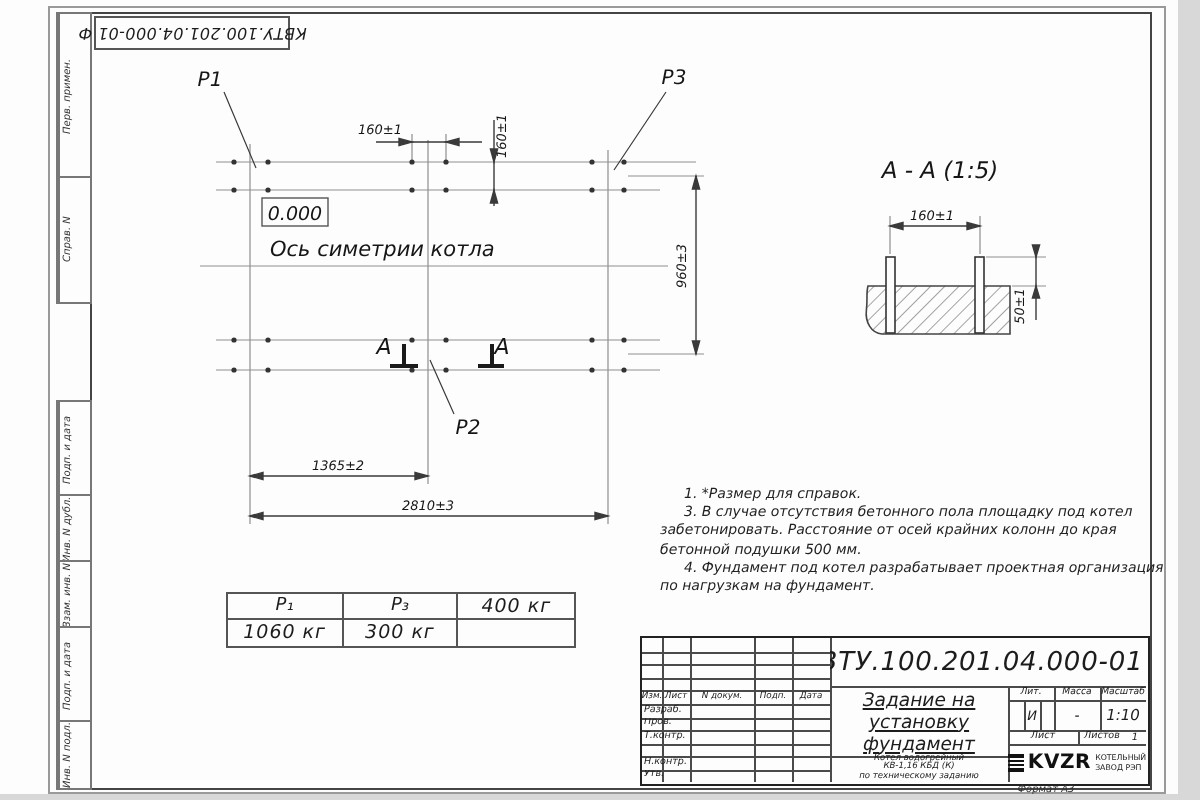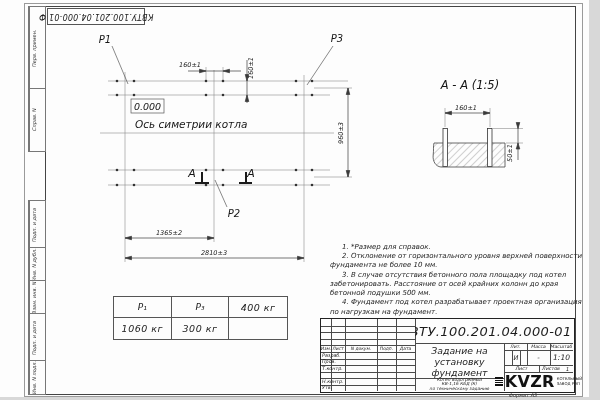--- a/index.html
+++ b/index.html
@@ -9,35 +9,35 @@
   .outer-border{position:absolute;left:24px;top:3px;width:557px;height:392px;border:1px solid #9a9a9a;}
   .inner-frame{position:absolute;left:45px;top:6px;width:529px;height:387px;border:1px solid #444;}
   .side-box{position:absolute;left:28px;width:16px;border:1px solid #777;display:flex;background:#fdfdfd;}
   .side-label{width:8px;height:100%;border-right:1px solid #777;display:flex;align-items:center;justify-content:center;
     writing-mode:vertical-rl;transform:rotate(180deg);font-size:5px;font-style:italic;color:#333;white-space:nowrap;overflow:hidden;}
   .rot-desig-box{position:absolute;left:47px;top:8px;width:96px;height:15px;border:1px solid #555;display:flex;align-items:center;justify-content:center;}
   .rot-desig-box span{transform:rotate(180deg);font-size:8px;font-style:italic;white-space:nowrap;letter-spacing:0.2px;}
   svg text{font-family:"DejaVu Sans",sans-serif;font-style:italic;fill:#161616;}
   .notes{position:absolute;left:330px;top:243px;width:254px;font-size:7px;font-style:italic;line-height:1.32;color:#222;}
   .notes p{margin:0;text-indent:12px;}
-  .ptable{position:absolute;left:113px;top:296px;width:175px;height:44px;border:1px solid #555;box-sizing:border-box;
+  .ptable{position:absolute;left:113px;top:296px;width:175px;height:28px;border:1px solid #555;box-sizing:border-box;
     display:grid;grid-template-columns:1fr 1fr 1fr;grid-template-rows:1fr 1fr;font-style:italic;}
   .ptable div{border-right:1px solid #555;border-bottom:1px solid #555;display:flex;align-items:center;justify-content:center;}
   .ptable div:nth-child(3n){border-right:none;}
   .ptable div:nth-child(n+4){border-bottom:none;}
   .ptable .hd{font-size:9px;}
   .ptable .val{font-size:9.5px;letter-spacing:0.5px;}
   .tb{position:absolute;left:320px;top:318px;width:255px;height:75px;border:1.5px solid #222;box-sizing:border-box;font-style:italic;}
   .ln{position:absolute;background:#4a4a4a;}
   .tb-label{position:absolute;display:flex;align-items:center;justify-content:center;text-align:center;overflow:hidden;white-space:nowrap;}
   .fmt{position:absolute;left:495px;top:393px;width:56px;text-align:center;font-size:5px;font-style:italic;color:#333;line-height:5px;}
   .logo-wrap{position:absolute;left:183px;top:53px;width:69px;height:19px;display:flex;align-items:center;justify-content:center;gap:2px;}
   .logo-bars{display:flex;flex-direction:column;gap:1px;}
   .logo-bars i{display:block;width:8px;height:1.4px;background:#111;}
-  .logo-kvzr{font-style:normal;font-weight:bold;font-size:16px;letter-spacing:0.3px;color:#111;}
+  .logo-kvzr{font-style:normal;font-weight:bold;font-size:10px;letter-spacing:0.3px;color:#111;}
   .logo-co{display:flex;flex-direction:column;font-style:normal;font-size:3.9px;line-height:4.4px;color:#222;}
 </style>
 </head>
 <body>
 
 <div class="sheet">
   <div class="paper"></div>
   <div class="outer-border"></div>
   <div class="inner-frame"></div>
 
@@ -155,21 +155,20 @@
     <text x="343" y="133" text-anchor="middle" font-size="6.5" transform="rotate(-90 343 133)">960±3</text>
     <text x="169" y="235" text-anchor="middle" font-size="6.5">1365±2</text>
     <text x="214" y="255" text-anchor="middle" font-size="6.5">2810±3</text>
     <text x="470" y="89" text-anchor="middle" font-size="11.5">А - А (1:5)</text>
     <text x="466" y="110" text-anchor="middle" font-size="6.5">160±1</text>
     <text x="512" y="153" text-anchor="middle" font-size="6.5" transform="rotate(-90 512 153)">50±1</text>
   </svg>
 
   <div class="notes">
     <p>1. *Размер для справок.</p>
-    <p>2. Отклонение от горизонтального уровня верхней поверхности фундамента не более 10 мм.</p>
     <p>3. В случае отсутствия бетонного пола площадку под котел забетонировать. Расстояние от осей крайних колонн до края бетонной подушки 500 мм.</p>
     <p>4. Фундамент под котел разрабатывает проектная организация по нагрузкам на фундамент.</p>
   </div>
 
   <div class="ptable">
     <div class="hd">Р₁</div>
     <div class="hd">Р₃</div>
     <div class="val">400 кг</div>
     <div class="val">1060 кг</div>
     <div class="val">300 кг</div>
@@ -211,21 +210,21 @@
     <div class="tb-label" style="left:75px;top:26px;width:19px;height:7px;font-size:4.4px;">Дата</div>
 
     <div class="tb-label" style="left:1px;top:33px;width:23px;height:6.5px;font-size:4.8px;justify-content:flex-start;">Разраб.</div>
     <div class="tb-label" style="left:1px;top:39.5px;width:23px;height:6.5px;font-size:4.8px;justify-content:flex-start;">Пров.</div>
     <div class="tb-label" style="left:1px;top:46px;width:23px;height:6.5px;font-size:4.8px;justify-content:flex-start;">Т.контр.</div>
     <div class="tb-label" style="left:1px;top:59px;width:23px;height:6.5px;font-size:4.8px;justify-content:flex-start;">Н.контр.</div>
     <div class="tb-label" style="left:1px;top:65.5px;width:23px;height:6.5px;font-size:4.8px;justify-content:flex-start;">Утв.</div>
 
     <div class="tb-label" style="left:94px;top:0;width:158px;height:24px;font-size:13px;letter-spacing:0.4px;">КВТУ.100.201.04.000-01 Ф</div>
 
-    <div style="position:absolute;left:94px;top:25px;width:89px;height:34px;display:flex;flex-direction:column;align-items:center;justify-content:center;font-size:9.3px;line-height:11px;">
+    <div style="position:absolute;left:94px;top:25px;width:89px;height:34px;display:flex;flex-direction:column;align-items:center;justify-content:center;font-size:9.3px;line-height:11px;text-decoration:underline;">
       <span>Задание на</span>
       <span>установку</span>
       <span>фундамент</span>
     </div>
 
     <div style="position:absolute;left:94px;top:59.5px;width:89px;height:12px;display:flex;flex-direction:column;align-items:center;justify-content:center;font-size:4.3px;line-height:4.4px;">
       <span>Котел водогрейный</span>
       <span>КВ-1,16 КБД (К)</span>
       <span>по техническому заданию</span>
     </div>

